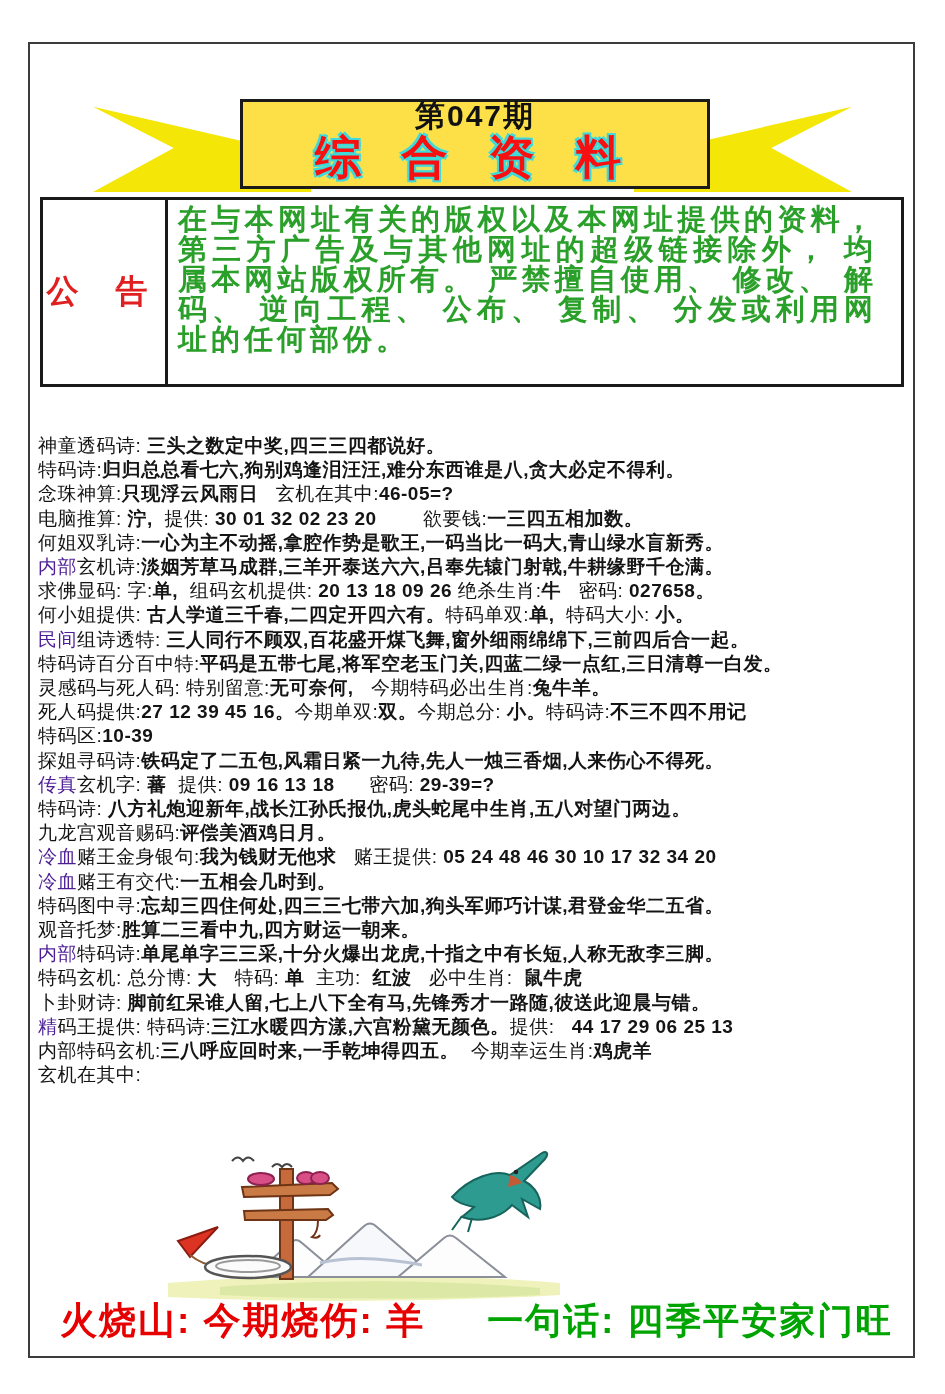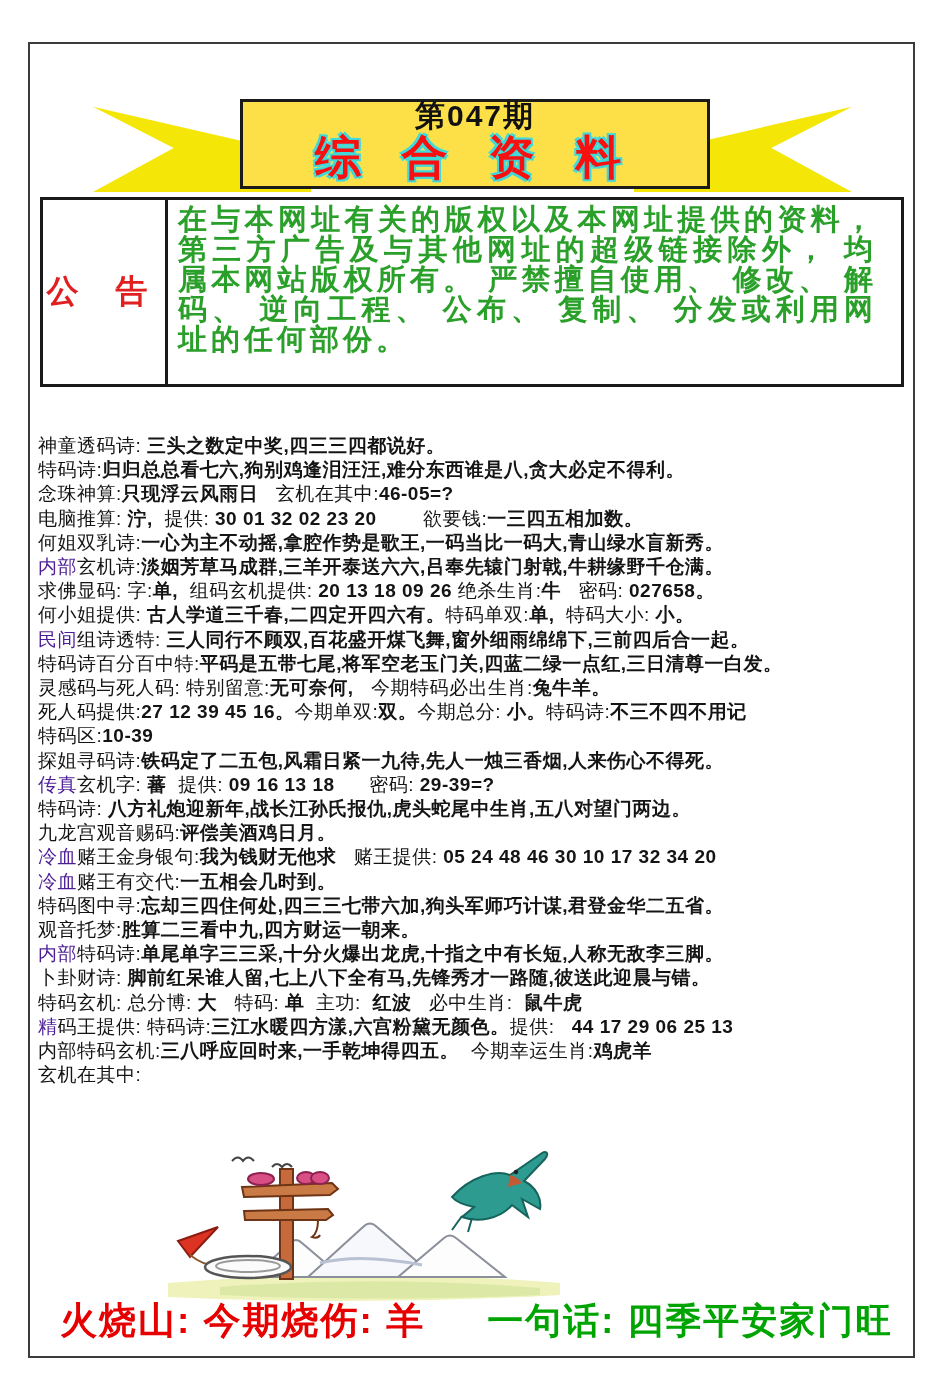--- a/index.html
+++ b/index.html
@@ -92,22 +92,22 @@
     <div class="tip-line"><span class="lab">特码区:</span><span>10-39</span></div>
     <div class="tip-line"><span class="lab">探姐寻码诗:</span><span>铁码定了二五包,风霜日紧一九待,先人一烛三香烟,人来伤心不得死。</span></div>
     <div class="tip-line"><span class="lab red">传真</span><span class="lab">玄机字:</span><span> 蕃  </span><span class="lab">提供:</span><span> 09 16 13 18      </span><span class="lab">密码:</span><span> 29-39=?</span></div>
     <div class="tip-line"><span class="lab">特码诗:</span><span> 八方礼炮迎新年,战长江孙氏报仇,虎头蛇尾中生肖,五八对望门两边。</span></div>
     <div class="tip-line"><span class="lab">九龙宫观音赐码:</span><span>评偿美酒鸡日月。</span></div>
     <div class="tip-line"><span class="lab red">冷血</span><span class="lab">赌王金身银句:</span><span>我为钱财无他求   </span><span class="lab">赌王提供:</span><span> 05 24 48 46 30 10 17 32 34 20</span></div>
     <div class="tip-line"><span class="lab red">冷血</span><span class="lab">赌王有交代:</span><span>一五相会几时到。</span></div>
     <div class="tip-line"><span class="lab">特码图中寻:</span><span>忘却三四住何处,四三三七带六加,狗头军师巧计谋,君登金华二五省。</span></div>
     <div class="tip-line"><span class="lab">观音托梦:</span><span>胜算二三看中九,四方财运一朝来。</span></div>
     <div class="tip-line"><span class="lab red">内部</span><span class="lab">特码诗:</span><span>单尾单字三三采,十分火爆出龙虎,十指之中有长短,人称无敌李三脚。</span></div>
+    <div class="tip-line"><span class="lab">特码玄机: </span><span class="lab">总分博:</span><span> 大   </span><span class="lab">特码:</span><span> 单  </span><span class="lab">主功:</span><span>  红波   </span><span class="lab">必中生肖:</span><span>  鼠牛虎</span></div>
     <div class="tip-line"><span class="lab">卜卦财诗:</span><span> 脚前红呆谁人留,七上八下全有马,先锋秀才一路随,彼送此迎晨与错。</span></div>
-    <div class="tip-line"><span class="lab">特码玄机: </span><span class="lab">总分博:</span><span> 大   </span><span class="lab">特码:</span><span> 单  </span><span class="lab">主功:</span><span>  红波   </span><span class="lab">必中生肖:</span><span>  鼠牛虎</span></div>
     <div class="tip-line"><span class="lab red">精</span><span class="lab">码王提供: </span><span class="lab">特码诗:</span><span>三江水暖四方漾,六宫粉黛无颜色。</span><span class="lab">提供:</span><span>   44 17 29 06 25 13</span></div>
     <div class="tip-line"><span class="lab">内部特码玄机:</span><span>三八呼应回时来,一手乾坤得四五。  </span><span class="lab">今期幸运生肖:</span><span>鸡虎羊</span></div>
     <div class="tip-line"><span class="lab">玄机在其中:</span></div>
   </div>
 
 <div class="scene">
   <svg width="410" height="160" viewBox="0 0 410 160">
 
     <g>
       <path d="M8,138 Q205,122 400,138 L400,150 Q205,161 8,152 Z" fill="#eff2bb"></path>

